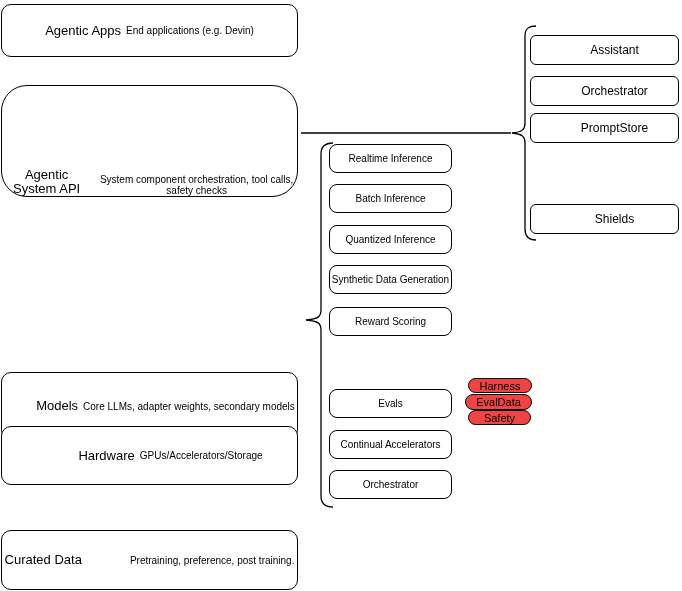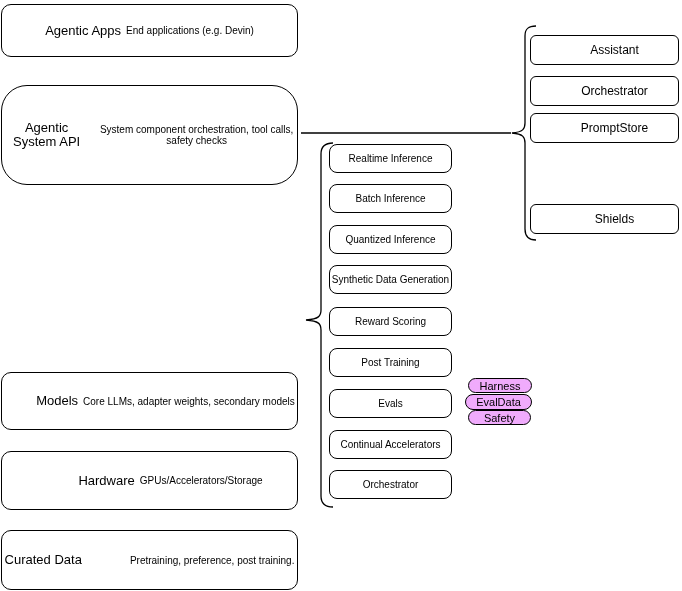--- a/index.html
+++ b/index.html
@@ -62,21 +62,21 @@
     align-items: center;
     font-size: 12px;
     text-align: center;
     padding-left: 20px;
   }
   
   .pill {
     position: absolute;
     border: 1px solid #000;
     border-radius: 8px;
-    background: #f0abfc;
+    background: #ef4444;
     box-sizing: border-box;
     display: flex;
     justify-content: center;
     align-items: center;
     font-size: 11px;
     z-index: 5;
     white-space: nowrap;
   }
   #wires {
     position: absolute;
@@ -89,47 +89,46 @@
 </head>
 <body>
 
 <div id="diagram">
 
   <div class="lbox" style="top:4px; height:53px;">
     <div class="title">Agentic Apps</div>
     <div class="subtitle">End applications (e.g. Devin)</div>
   </div>
 
-  <div class="lbox big" style="top:85px; height:100px;">
+  <div class="lbox big" style="top:85px; height:112px;align-items:flex-end;">
     <div class="title">Agentic System API</div>
     <div class="subtitle">System component orchestration, tool calls, safety checks</div>
   </div>
 
 
-  <div class="lbox" style="top:372px; height:58px;padding-left:32px;">
+  <div class="lbox" style="top:372px; height:68px;padding-left:32px;">
     <div class="title">Models</div>
     <div class="subtitle">Core LLMs, adapter weights, secondary models</div>
   </div>
 
-  <div class="lbox" style="top:451px; height:59px;padding-left:42px;">
+  <div class="lbox" style="top:426px; height:59px;padding-left:42px;">
     <div class="title">Hardware</div>
     <div class="subtitle">GPUs/Accelerators/Storage</div>
   </div>
 
   <div class="lbox" style="top:530px; height:60px;gap:48px;">
     <div class="title">Curated Data</div>
     <div class="subtitle">Pretraining, preference, post training.</div>
   </div>
 
   <div class="mbox" style="top:144px;">Realtime Inference</div>
   <div class="mbox" style="top:184px;">Batch Inference</div>
   <div class="mbox" style="top:225px;">Quantized Inference</div>
   <div class="mbox" style="top:265px;">Synthetic Data Generation</div>
   <div class="mbox" style="top:307px;">Reward Scoring</div>
-  <div class="mbox" style="top:348px;">Post Training</div>
   <div class="mbox" style="top:389px;">Evals</div>
   <div class="mbox" style="top:430px;">Continual Accelerators</div>
   <div class="mbox" style="top:470px;">Orchestrator</div>
 
   <div class="pill" style="left:468px; top:378px; width:64px; height:15px;">Harness</div>
   <div class="pill" style="left:465px; top:394px; width:67px; height:16px;">EvalData</div>
   <div class="pill" style="left:468px; top:410px; width:63px; height:15px;">Safety</div>
 
   <div class="rbox" style="top:35px;">Assistant</div>
   <div class="rbox" style="top:76px;">Orchestrator</div>

